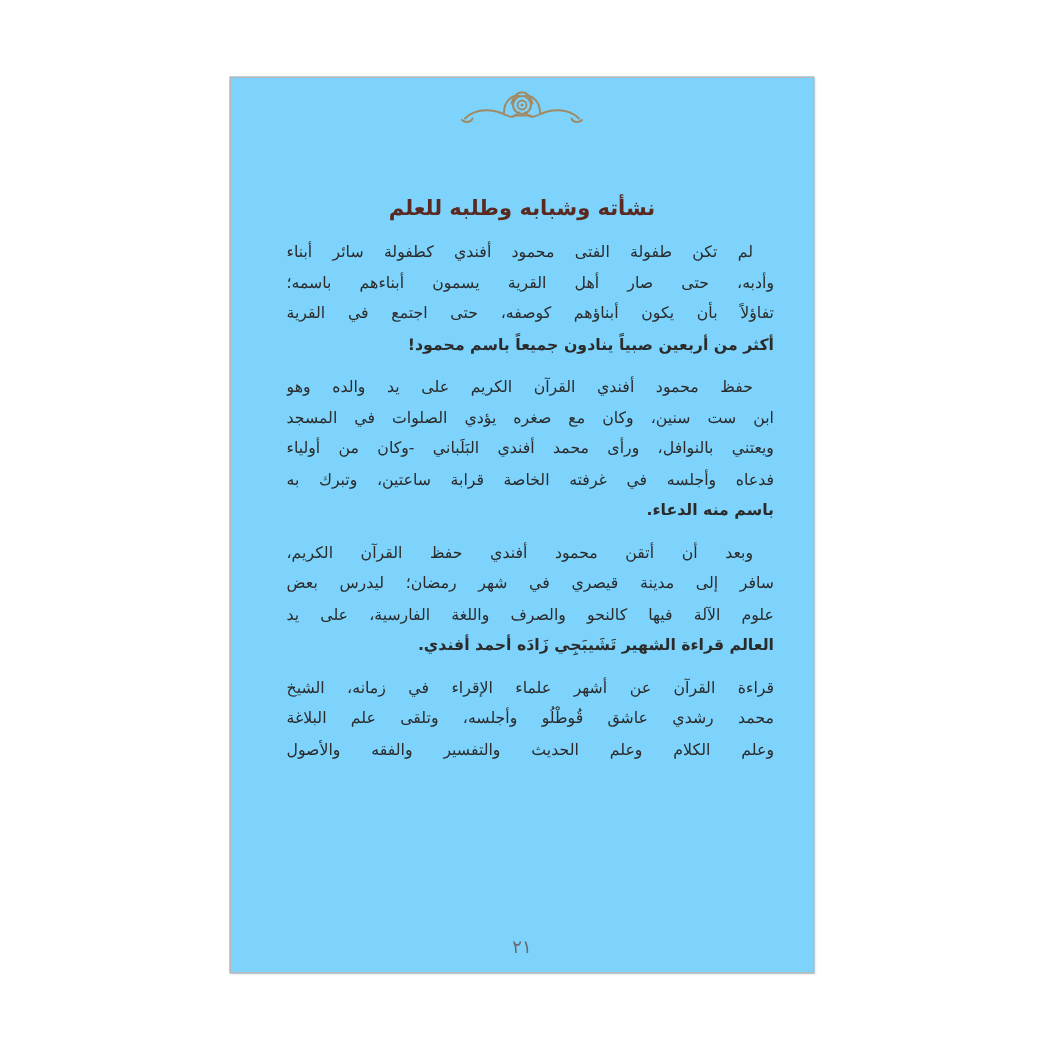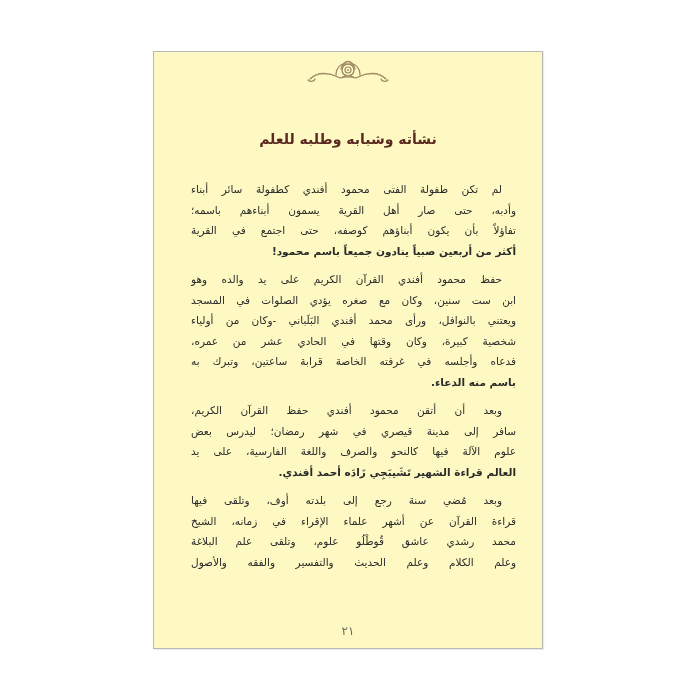--- a/index.html
+++ b/index.html
@@ -9,21 +9,21 @@
       height: 700px;
       background: #ffffff;
       overflow: hidden;
     }
     .page {
       position: absolute;
       left: 153px;
       top: 51px;
       width: 390px;
       height: 598px;
-      background: #fef9c3;
+      background: #7dd3fc;
       border: 1.5px solid #b8b8b8;
       box-shadow: 1px 1px 1px rgba(0,0,0,0.08);
       box-sizing: border-box;
     }
     .ornament {
       position: absolute;
       left: 152px;
       top: 3px;
       width: 84px;
       height: 30px;
@@ -43,21 +43,20 @@
     }
     .body {
       position: absolute;
       left: 37px;
       right: 26px;
       top: 106px;
       direction: rtl;
       font-family: "DejaVu Sans", sans-serif;
       font-size: 10.5px;
       color: #2b2b2b;
-      margin-top: 21px;
     }
     .para {
       margin: 0 0 8px 0;
     }
     .line {
       display: block;
       height: 20.5px;
       line-height: 20.5px;
       text-align: justify;
       text-align-last: justify;
@@ -109,32 +108,30 @@
     <div class="para">
       <span class="line first">لم تكن طفولة الفتى محمود أفندي كطفولة سائر أبناء</span>
       <span class="line">وأدبه، حتى صار أهل القرية يسمون أبناءهم باسمه؛</span>
       <span class="line">تفاؤلاً بأن يكون أبناؤهم كوصفه، حتى اجتمع في القرية</span>
       <span class="line last">أكثر من أربعين صبياً ينادون جميعاً باسم محمود!</span>
     </div>
     <div class="para">
       <span class="line first">حفظ محمود أفندي القرآن الكريم على يد والده وهو</span>
       <span class="line">ابن ست سنين، وكان مع صغره يؤدي الصلوات في المسجد</span>
       <span class="line">ويعتني بالنوافل، ورأى محمد أفندي البَلَباني -وكان من أولياء</span>
-      <span class="line">شخصية كبيرة، وكان وقتها في الحادي عشر من عمره،</span>
       <span class="line">فدعاه وأجلسه في غرفته الخاصة قرابة ساعتين، وتبرك به</span>
       <span class="line last">باسم منه الدعاء.</span>
     </div>
     <div class="para">
       <span class="line first">وبعد أن أتقن محمود أفندي حفظ القرآن الكريم،</span>
       <span class="line">سافر إلى مدينة قيصري في شهر رمضان؛ ليدرس بعض</span>
       <span class="line">علوم الآلة فيها كالنحو والصرف واللغة الفارسية، على يد</span>
       <span class="line last">العالم قراءة الشهير تَشَيبَجِي زَادَه أحمد أفندي.</span>
     </div>
     <div class="para">
-      <span class="line first">وبعد مُضي سنة رجع إلى بلدته أوف، وتلقى فيها</span>
       <span class="line">قراءة القرآن عن أشهر علماء الإقراء في زمانه، الشيخ</span>
-      <span class="line">محمد رشدي عاشق قُوطْلُو علوم، وتلقى علم البلاغة</span>
+      <span class="line">محمد رشدي عاشق قُوطْلُو وأجلسه، وتلقى علم البلاغة</span>
       <span class="line">وعلم الكلام وعلم الحديث والتفسير والفقه والأصول</span>
     </div>
   </div>
 
   <div class="pagenum">٢١</div>
 </div>
 
 </body></html>

